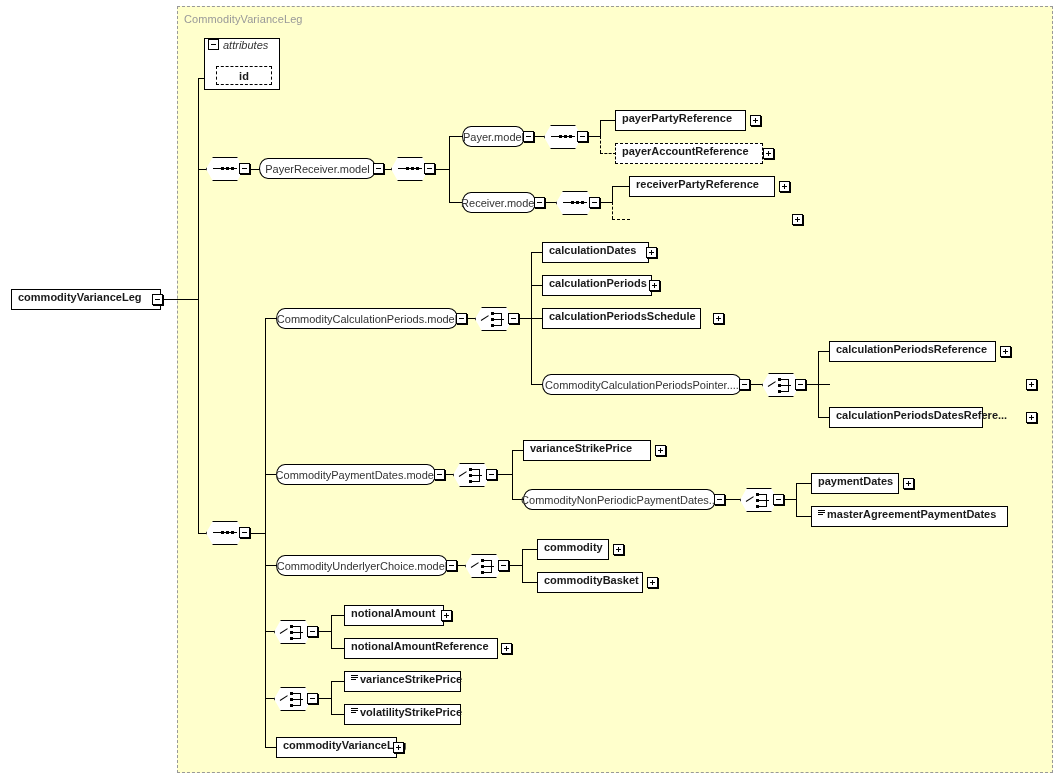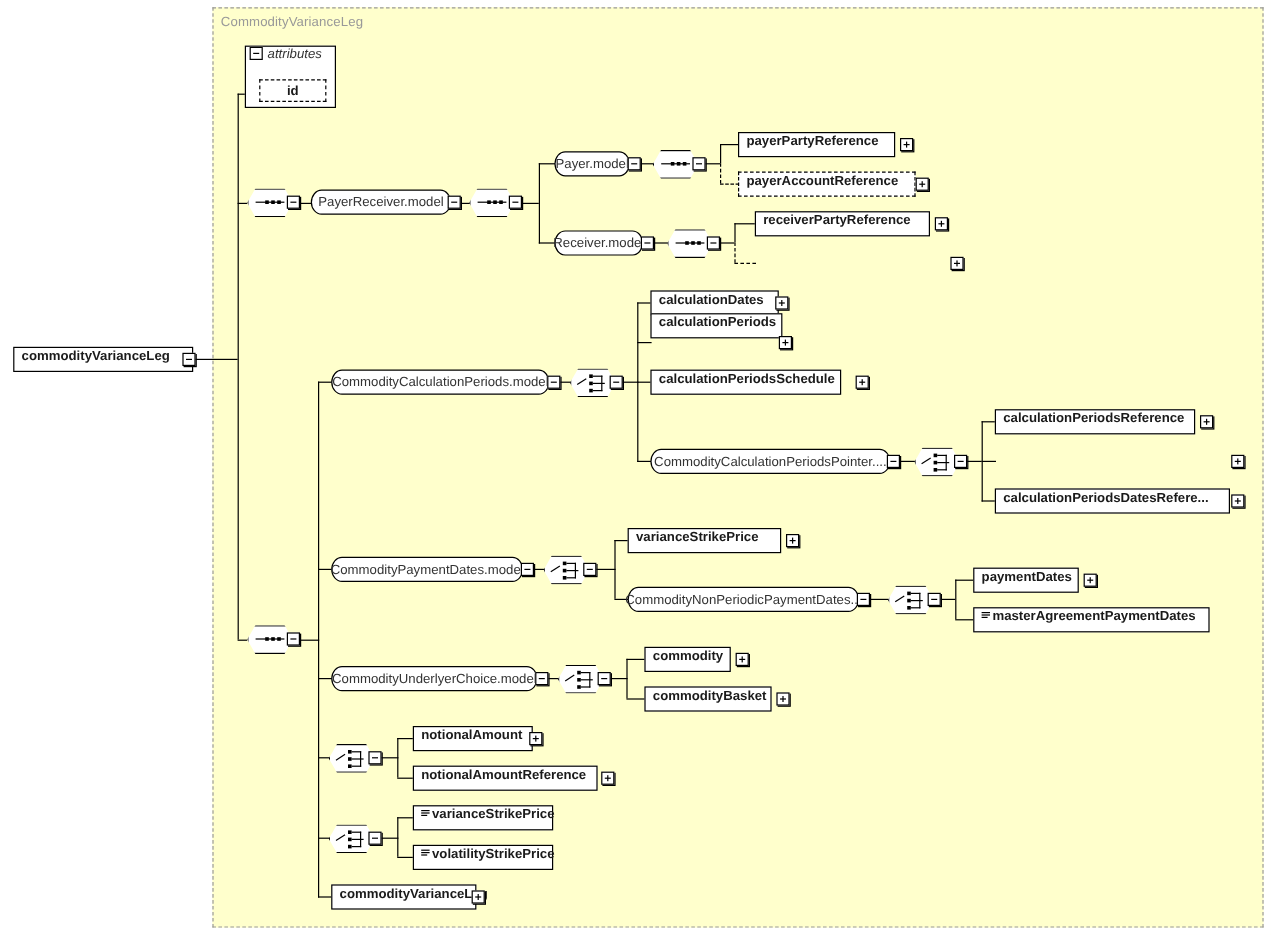--- a/index.html
+++ b/index.html
@@ -459,21 +459,21 @@
   <div class="hline" style="left:531px; top:384px; width:12px;"></div>
 
   <div class="node" style="left:542px; top:242px; width:107px;">
     <span class="lbl">calculationDates</span>
   </div>
   <div class="exp" style="left:646px; top:247px;">
       <i class="h"></i>
       <i class="v"></i>
     </div>
 
-  <div class="node" style="left:542px; top:261px; width:110px;">
+  <div class="node" style="left:542px; top:275px; width:110px;">
     <span class="lbl">calculationPeriods</span>
   </div>
   <div class="exp" style="left:649px; top:280px;">
       <i class="h"></i>
       <i class="v"></i>
     </div>
 
   <div class="node" style="left:542px; top:308px; width:159px;">
     <span class="lbl">calculationPeriodsSchedule</span>
   </div>
@@ -520,21 +520,21 @@
   <div class="exp" style="left:1000px; top:346px;">
       <i class="h"></i>
       <i class="v"></i>
     </div>
 
   <div class="exp" style="left:1026px; top:379px;">
       <i class="h"></i>
       <i class="v"></i>
     </div>
 
-  <div class="node" style="left:829px; top:407px; width:196px;">
+  <div class="node" style="left:829px; top:407px; width:154px;">
     <span class="lbl">calculationPeriodsDatesRefere...</span>
   </div>
   <div class="exp" style="left:1026px; top:412px;">
       <i class="h"></i>
       <i class="v"></i>
     </div>
 
   <div class="mnode" style="left:276px; top:464px; width:160px;">
     <span>CommodityPaymentDates.model</span>
   </div>

